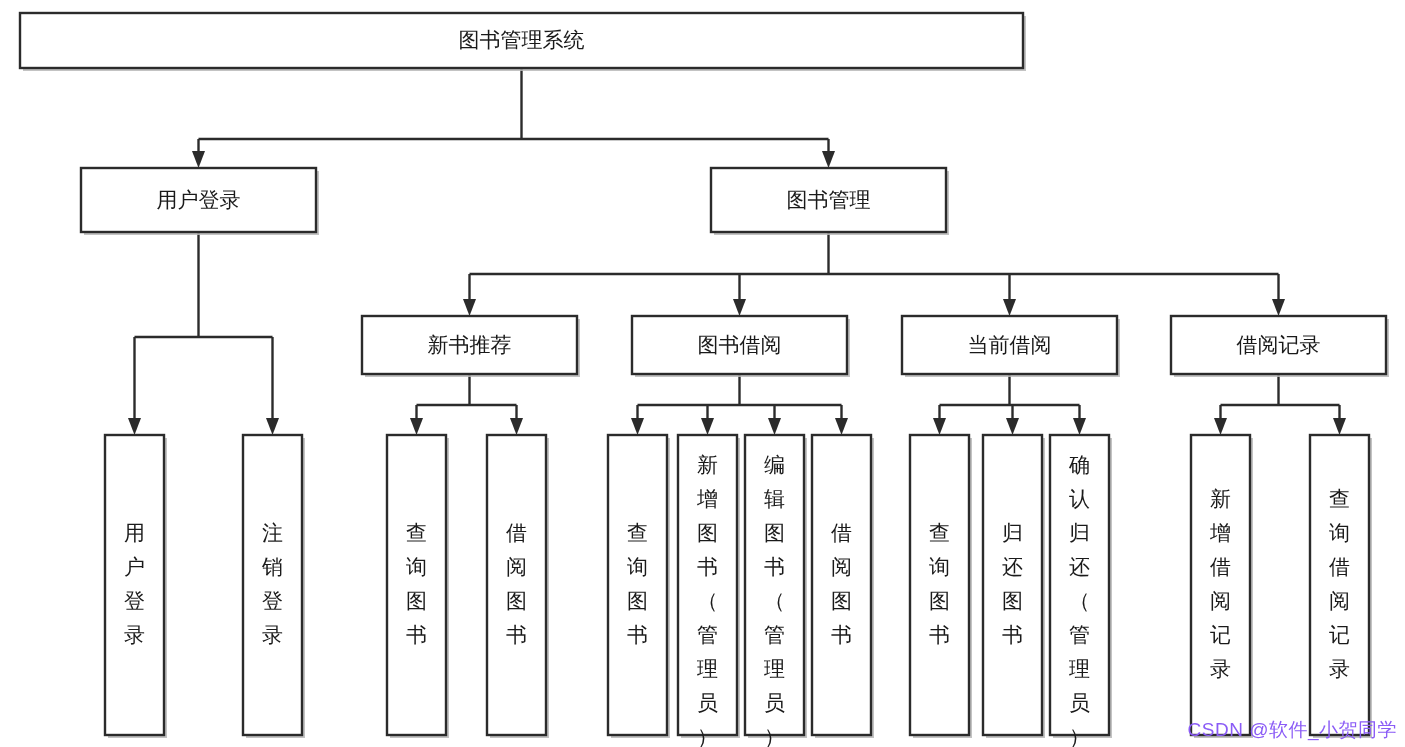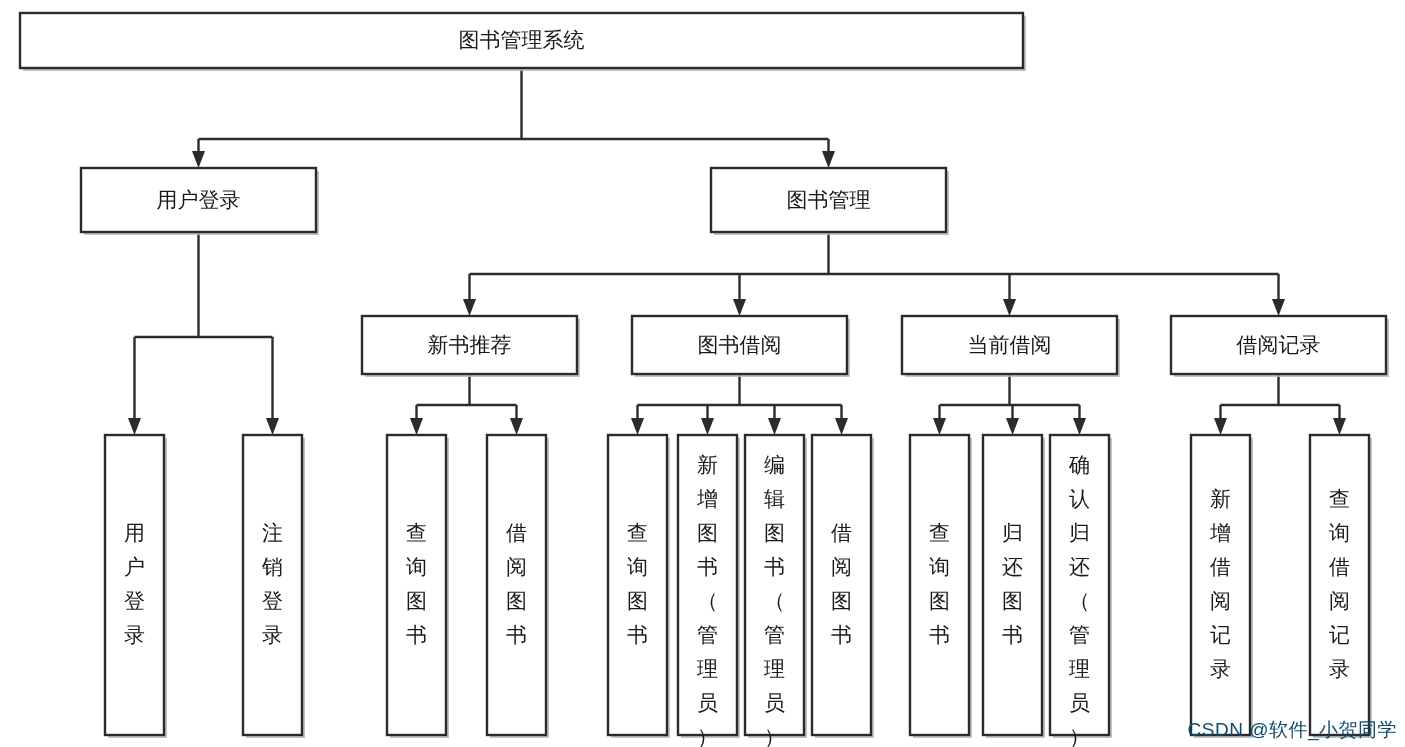--- a/index.html
+++ b/index.html
@@ -53,21 +53,21 @@
     fill: #1a1a1a;
     text-anchor: middle;
     dominant-baseline: middle;
   }
   .watermark {
     position: absolute;
     right: 8px;
     bottom: 4px;
     font-family: "Liberation Sans", "DejaVu Sans", sans-serif;
     font-size: 19px;
-    color: #0c4a6e;
+    color: #8b5cf6;
     letter-spacing: 0.5px;
     white-space: nowrap;
     user-select: none;
   }
 </style>
 </head>
 <body>
 
 <div id="diagram-root">
   <svg class="diagram-canvas" viewBox="0 0 1405 747">

